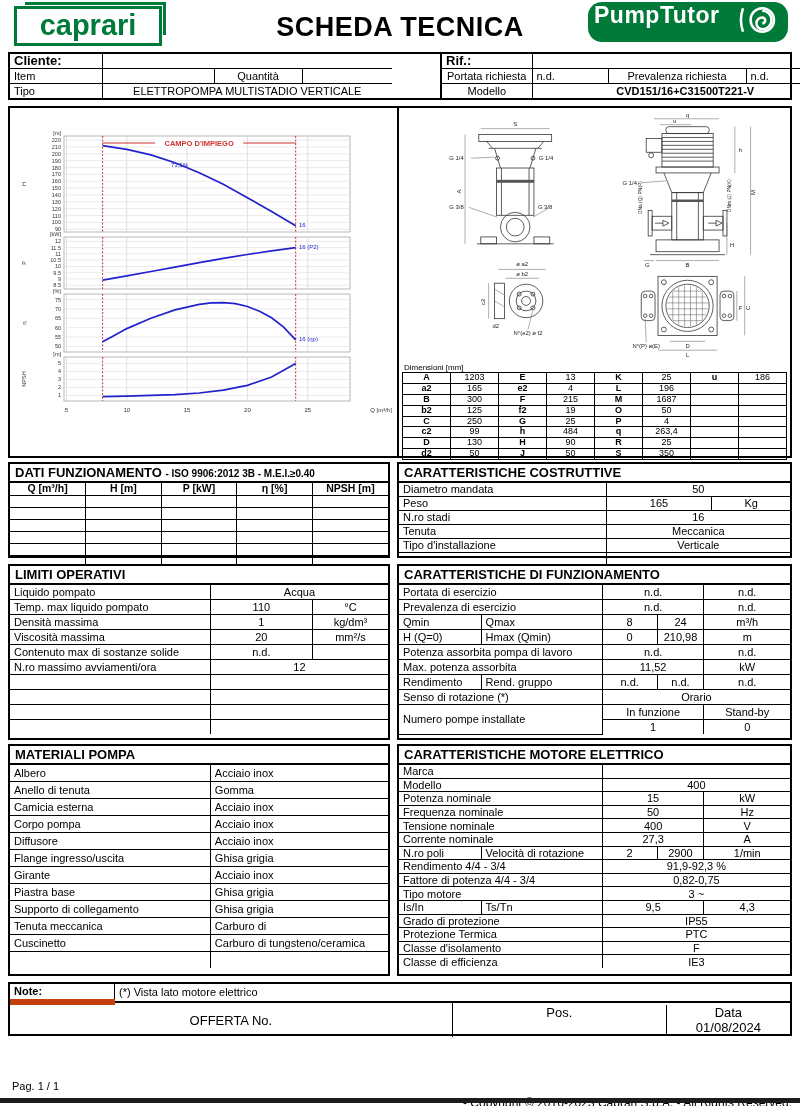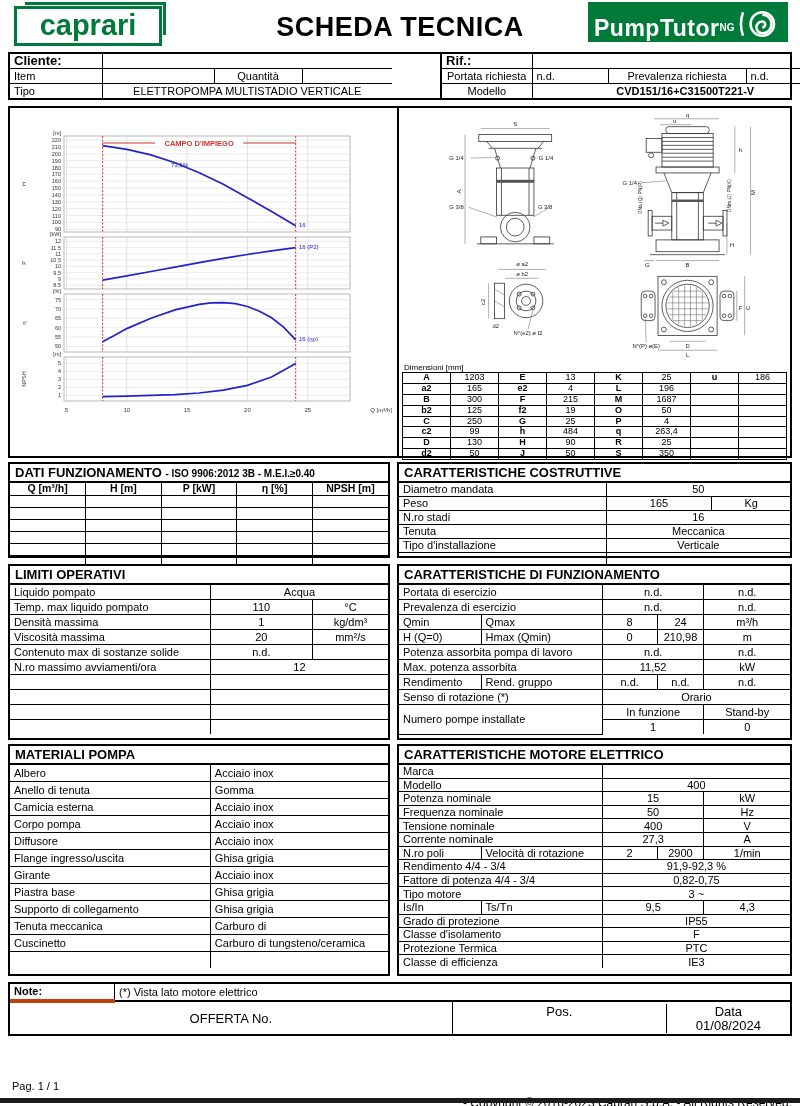--- a/index.html
+++ b/index.html
@@ -3,22 +3,22 @@
 <meta charset="utf-8">
 <style>
   html,body{margin:0;padding:0;background:#e8e8e8;}
   .page{position:relative;width:800px;height:1106px;background:#fff;font-family:"Liberation Sans",sans-serif;color:#000;overflow:hidden;}
   
   .caprari{position:absolute;left:14px;top:6px;width:142px;height:34px;border:3px solid #007a38;color:#007a38;
     font-weight:bold;font-size:29px;text-align:center;line-height:32px;letter-spacing:0px;background:#fff;}
   .caprari::after{content:"";position:absolute;top:-7px;right:-7px;left:8px;bottom:8px;
     border-top:3px solid #007a38;border-right:3px solid #007a38;}
   .main-title{position:absolute;left:0;right:0;top:12px;text-align:center;font-size:27px;font-weight:bold;letter-spacing:0.5px;}
-  .ptutor{position:absolute;right:12px;top:2px;width:200px;height:40px;background:#007a38;border-radius:0;
-    color:#fff;display:flex;align-items:flex-end;padding:0 6px;box-sizing:border-box;}
+  .ptutor{position:absolute;right:12px;top:2px;width:200px;height:40px;background:#007a38;border-radius:14px;
+    color:#fff;display:flex;align-items:flex-start;padding:0 6px;box-sizing:border-box;}
   .ptutor .nm{font-weight:bold;font-size:23px;letter-spacing:0.5px;}
   .ptutor sup{font-size:10px;font-weight:bold;position:relative;top:-9px;}
   .ptutor svg{margin-left:4px;}
   
   .box{position:absolute;border:2px solid #000;background:#fff;box-sizing:border-box;}
   .sec-title{font-weight:bold;font-size:13px;padding:1px 5px 1px 5px;border-bottom:2px solid #000;white-space:nowrap;overflow:hidden;}
   .sec-title .sub{font-size:10px;font-weight:bold;}
   table{border-collapse:collapse;table-layout:fixed;width:100%;}
   td{border:1px solid #000;font-size:11px;padding:0 4px;overflow:hidden;white-space:nowrap;line-height:1.1;}
   td.c{text-align:center;}
@@ -834,40 +834,40 @@
             <td>Is/In</td>
             <td>Ts/Tn</td>
             <td colspan="2" class="c">9,5</td>
             <td class="c">4,3</td>
           </tr>
       <tr>
             <td colspan="2">Grado di protezione</td>
             <td colspan="3" class="c">IP55</td>
           </tr>
       <tr>
+            <td colspan="2">Protezione Termica</td>
+            <td colspan="3" class="c">PTC</td>
+          </tr>
+      <tr>
             <td colspan="2">Classe d'isolamento</td>
             <td colspan="3" class="c">F</td>
-          </tr>
-      <tr>
-            <td colspan="2">Protezione Termica</td>
-            <td colspan="3" class="c">PTC</td>
           </tr>
       <tr>
             <td colspan="2">Classe di efficienza</td>
             <td colspan="3" class="c">IE3</td>
           </tr>
     </tbody>
       </table>
   </div>
 
   <div class="box" style="left:8px;top:982px;width:784px;height:54px;">
     <table class="edge">
       <tbody>
           <tr class="foot-note">
-        <td class="b" style="width:96px;border-bottom:4px solid #c2410c;">Note:</td>
+        <td class="b" style="width:96px;border-bottom:6px solid #c2410c;">Note:</td>
         <td colspan="2" style="border-bottom:2px solid #000;">(*) Vista lato motore elettrico</td>
       </tr>
       <tr>
         <td colspan="2" class="c" style="height:32px;width:382px;font-size:13px;">OFFERTA No.</td>
         <td style="padding:0;width:402px;">
           <div style="display:flex;height:100%;">
             <div style="width:213px;border-right:1px solid #000;text-align:center;font-size:13px;padding-top:1px;">Pos.</div>
             <div style="flex:1;text-align:center;font-size:13px;padding-top:1px;">
               <div>Data</div>
               <div>01/08/2024</div>

